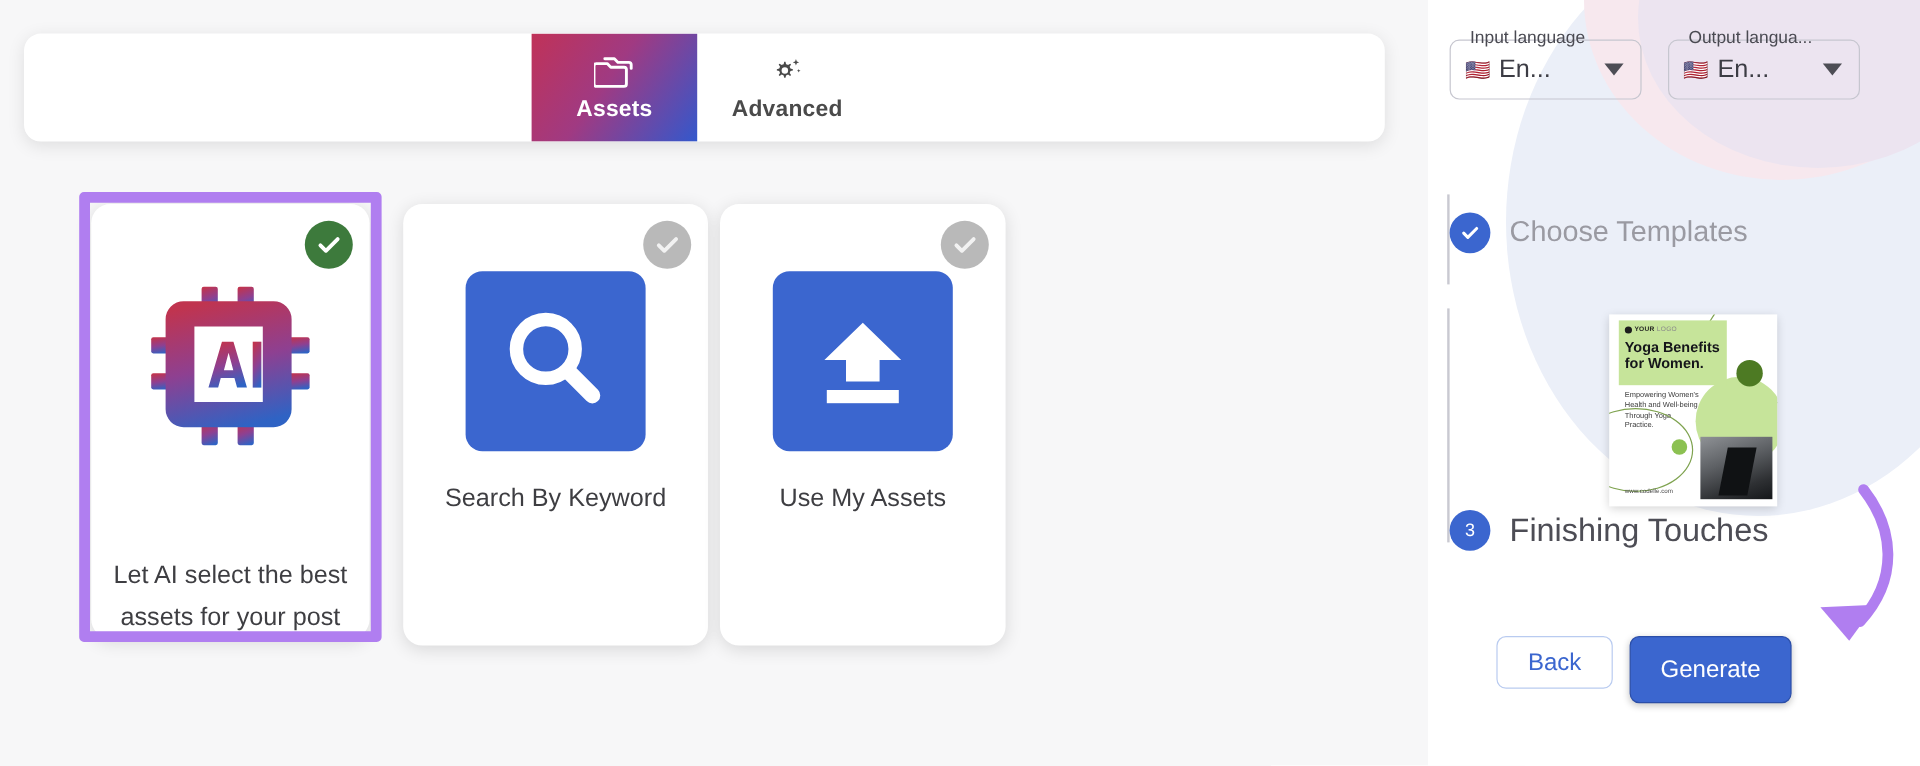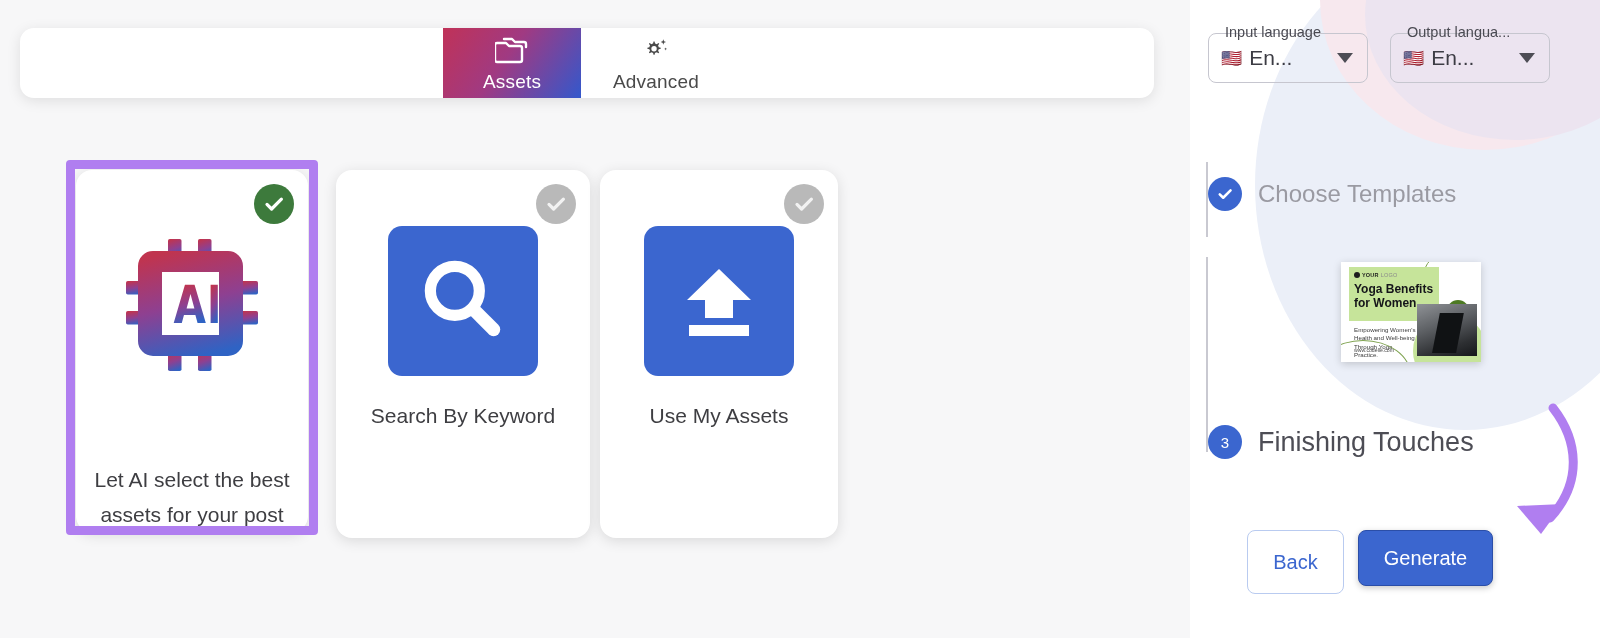--- a/index.html
+++ b/index.html
@@ -12,25 +12,26 @@
   #root { position: relative; width: 1600px; height: 638px; background: #ffffff; }
 
   
   .main-area {
     position: absolute; left: 0; top: 0; width: 1190px; height: 638px;
     background: #f7f7f8;
   }
 
   
   .tabbar {
-    position: absolute; left: 20px; top: 28px; width: 1134px; height: 70px;
+    position: absolute; left: 20px; top: 28px; width: 1134px; height: 90px;
     background: #ffffff; border-radius: 14px;
     box-shadow: 0 3px 14px rgba(0,0,0,0.10);
     display: flex; align-items: stretch; justify-content: center;
     overflow: hidden;
+    font-weight: bold;
   }
   .tab {
     width: 138px; display: flex; flex-direction: column;
     align-items: center; justify-content: center; gap: 5px;
     cursor: pointer; position: relative;
   }
   .tab.active {
     background: linear-gradient(125deg, #c03258 0%, #a03a82 45%, #3358cc 100%);
   }
   .tab .tab-icon { height: 32px; display: flex; align-items: center; justify-content: center; }
@@ -132,21 +133,21 @@
   .step-label.current { color: #4d4d55; font-size: 27px; }
   .connector {
     position: absolute; left: 16px; width: 1.5px; background: #c9c9d1; z-index: 1;
   }
   .conn-1 { top: 162px; height: 75px; }
   .conn-2 { top: 257px; height: 195px; }
 
   
   .thumb-wrap { position: absolute; left: 133px; top: 142px; }
   .thumb {
-    width: 140px; height: 100px; background: #ffffff; position: relative;
+    width: 140px; height: 160px; background: #ffffff; position: relative;
     overflow: hidden; box-shadow: 0 2px 8px rgba(0,0,0,0.18);
   }
   .tpl-greenbar { position: absolute; left: 8px; top: 5px; width: 90px; height: 54px; background: #c6e49a; }
   .tpl-logo { position: absolute; left: 13px; top: 10px; font-size: 5.5px; letter-spacing: .2px; display: flex; align-items: center; gap: 2px; }
   .tpl-logo .dot { width: 6px; height: 6px; border-radius: 50%; background: #1d1d1d; }
   .tpl-logo b { color: #1d1d1d; }
   .tpl-logo span { color: #8a8a8a; }
   .tpl-head {
     position: absolute; left: 13px; top: 20px; width: 86px;
     font-size: 12px; font-weight: bold; line-height: 14px; color: #15151a;
@@ -173,21 +174,21 @@
     background: #101214; transform: skewX(-11deg);
   }
 
   
   .actions { position: absolute; left: 57px; top: 530px; display: flex; gap: 14px; align-items: flex-start; }
   .btn {
     border-radius: 8px; font-size: 20px; cursor: pointer;
     display: flex; align-items: center; justify-content: center;
   }
   .btn-back {
-    width: 97px; height: 64px; background: #ffffff;
+    width: 97px; height: 44px; background: #ffffff;
     border: 1px solid #b9cbf0; color: #3b66cf;
   }
   .btn-generate {
     width: 135px; height: 56px; background: #3b66cf; color: #ffffff;
     border: 1px solid #2b4ea8;
     box-shadow: 0 2px 6px rgba(0,0,0,0.22);
   }
 
   
   .arrow-annot { position: absolute; left: 255px; top: 400px; pointer-events: none; }

